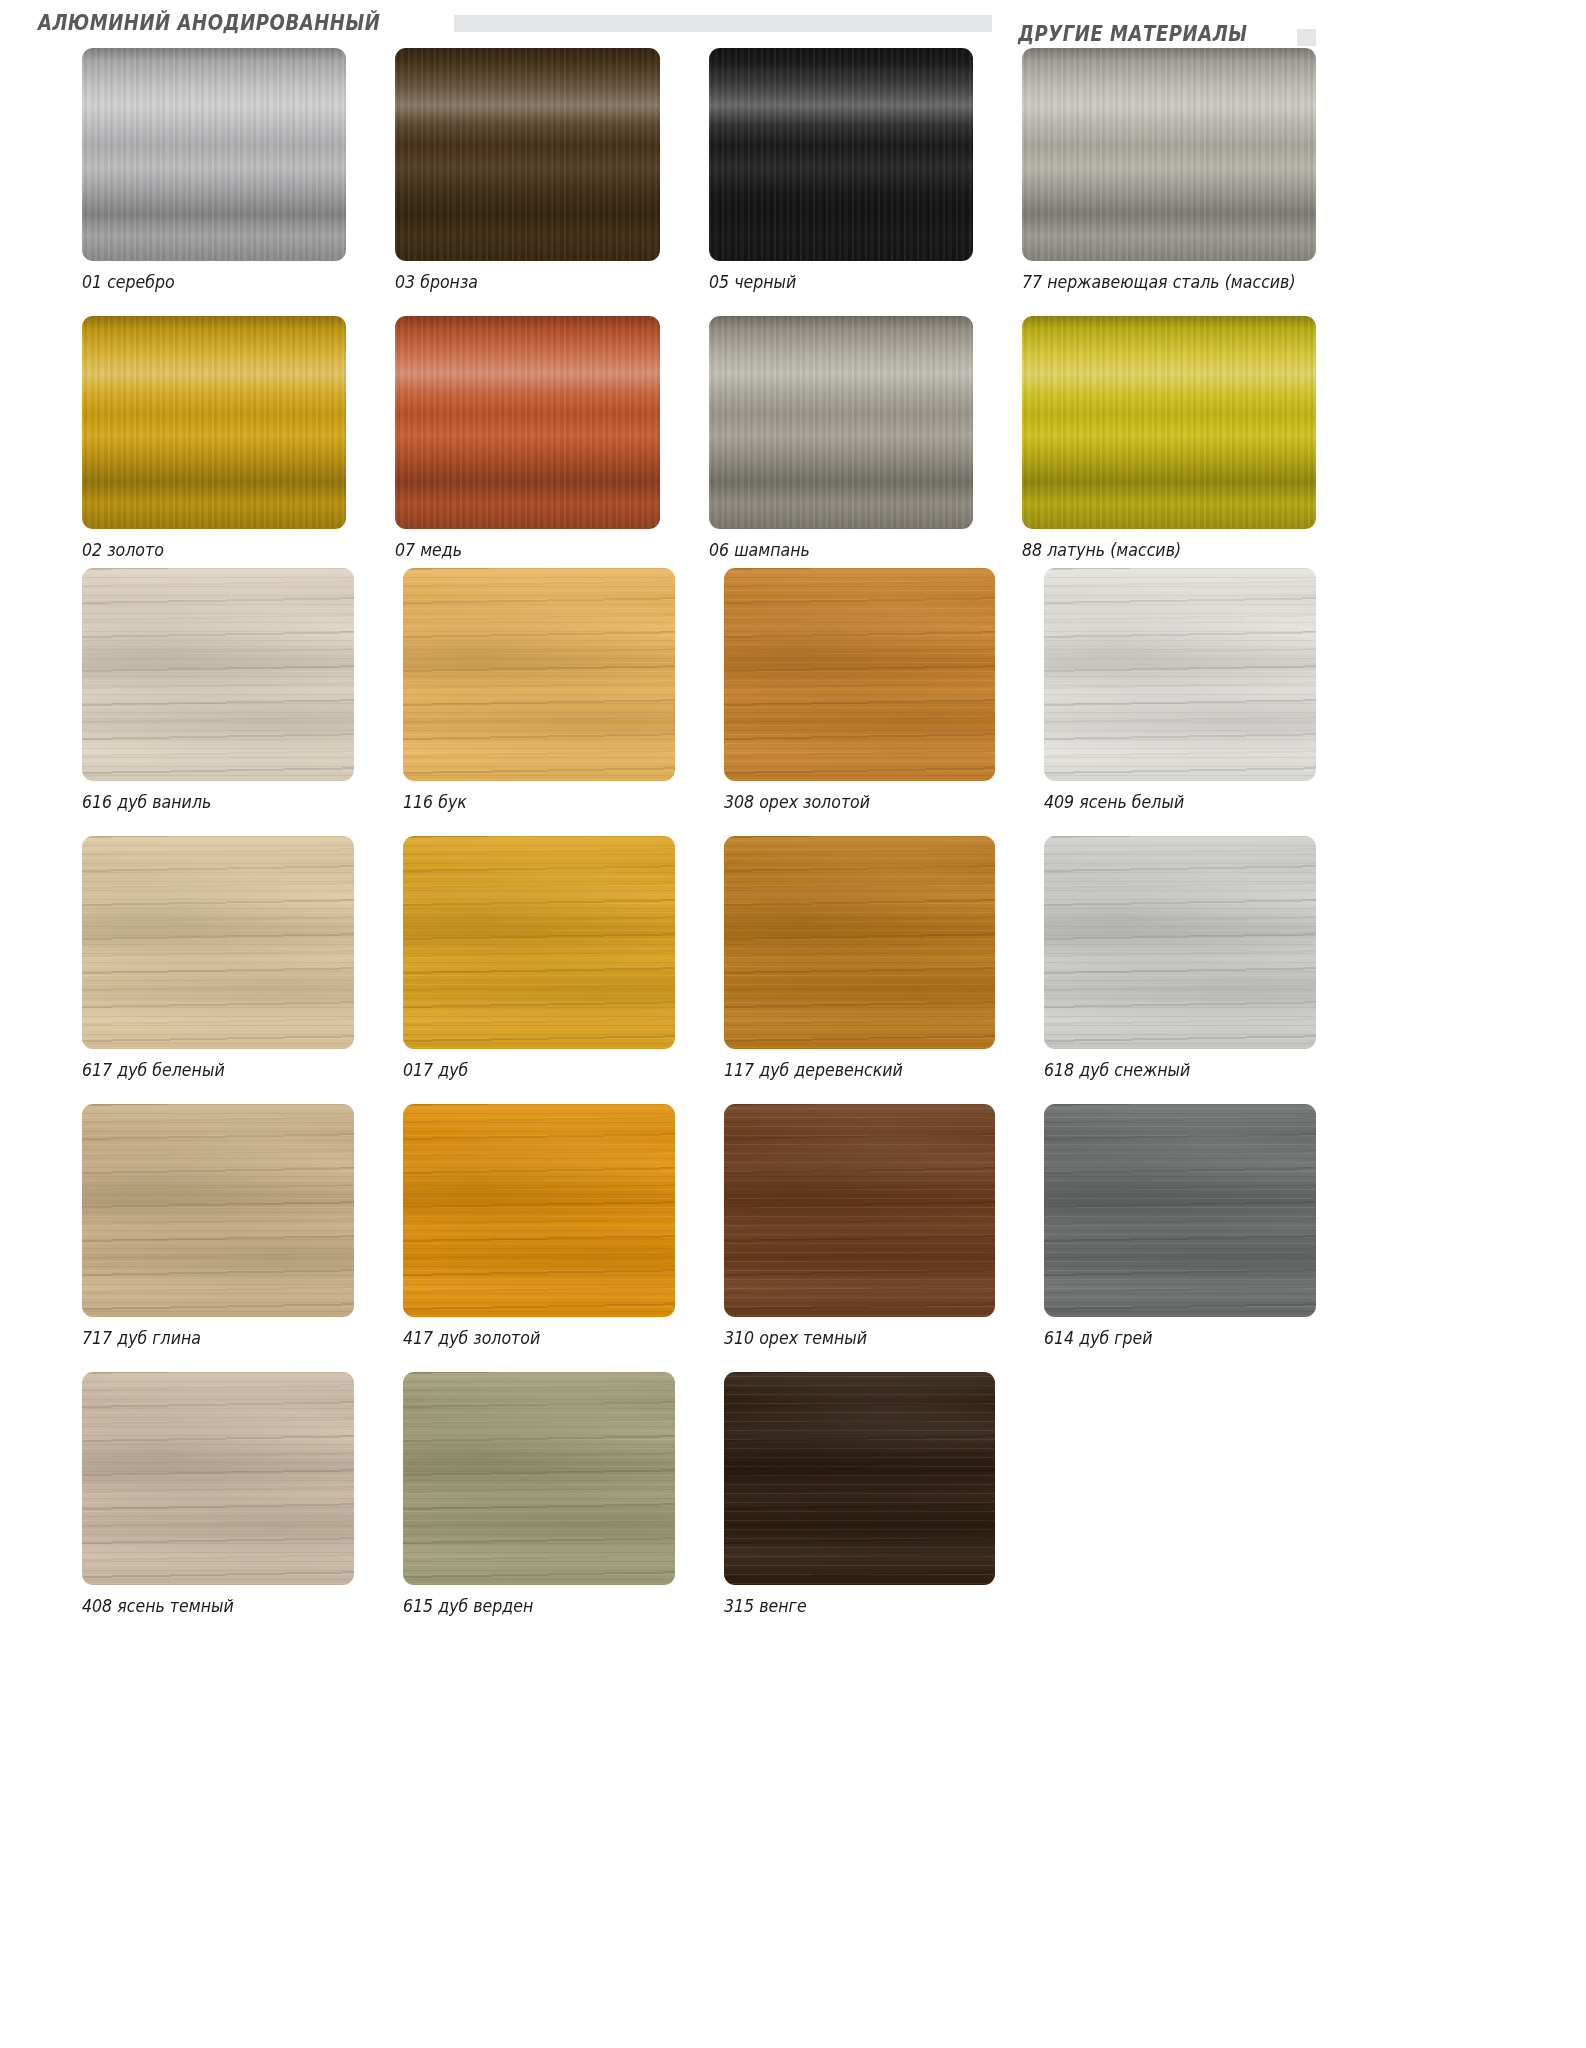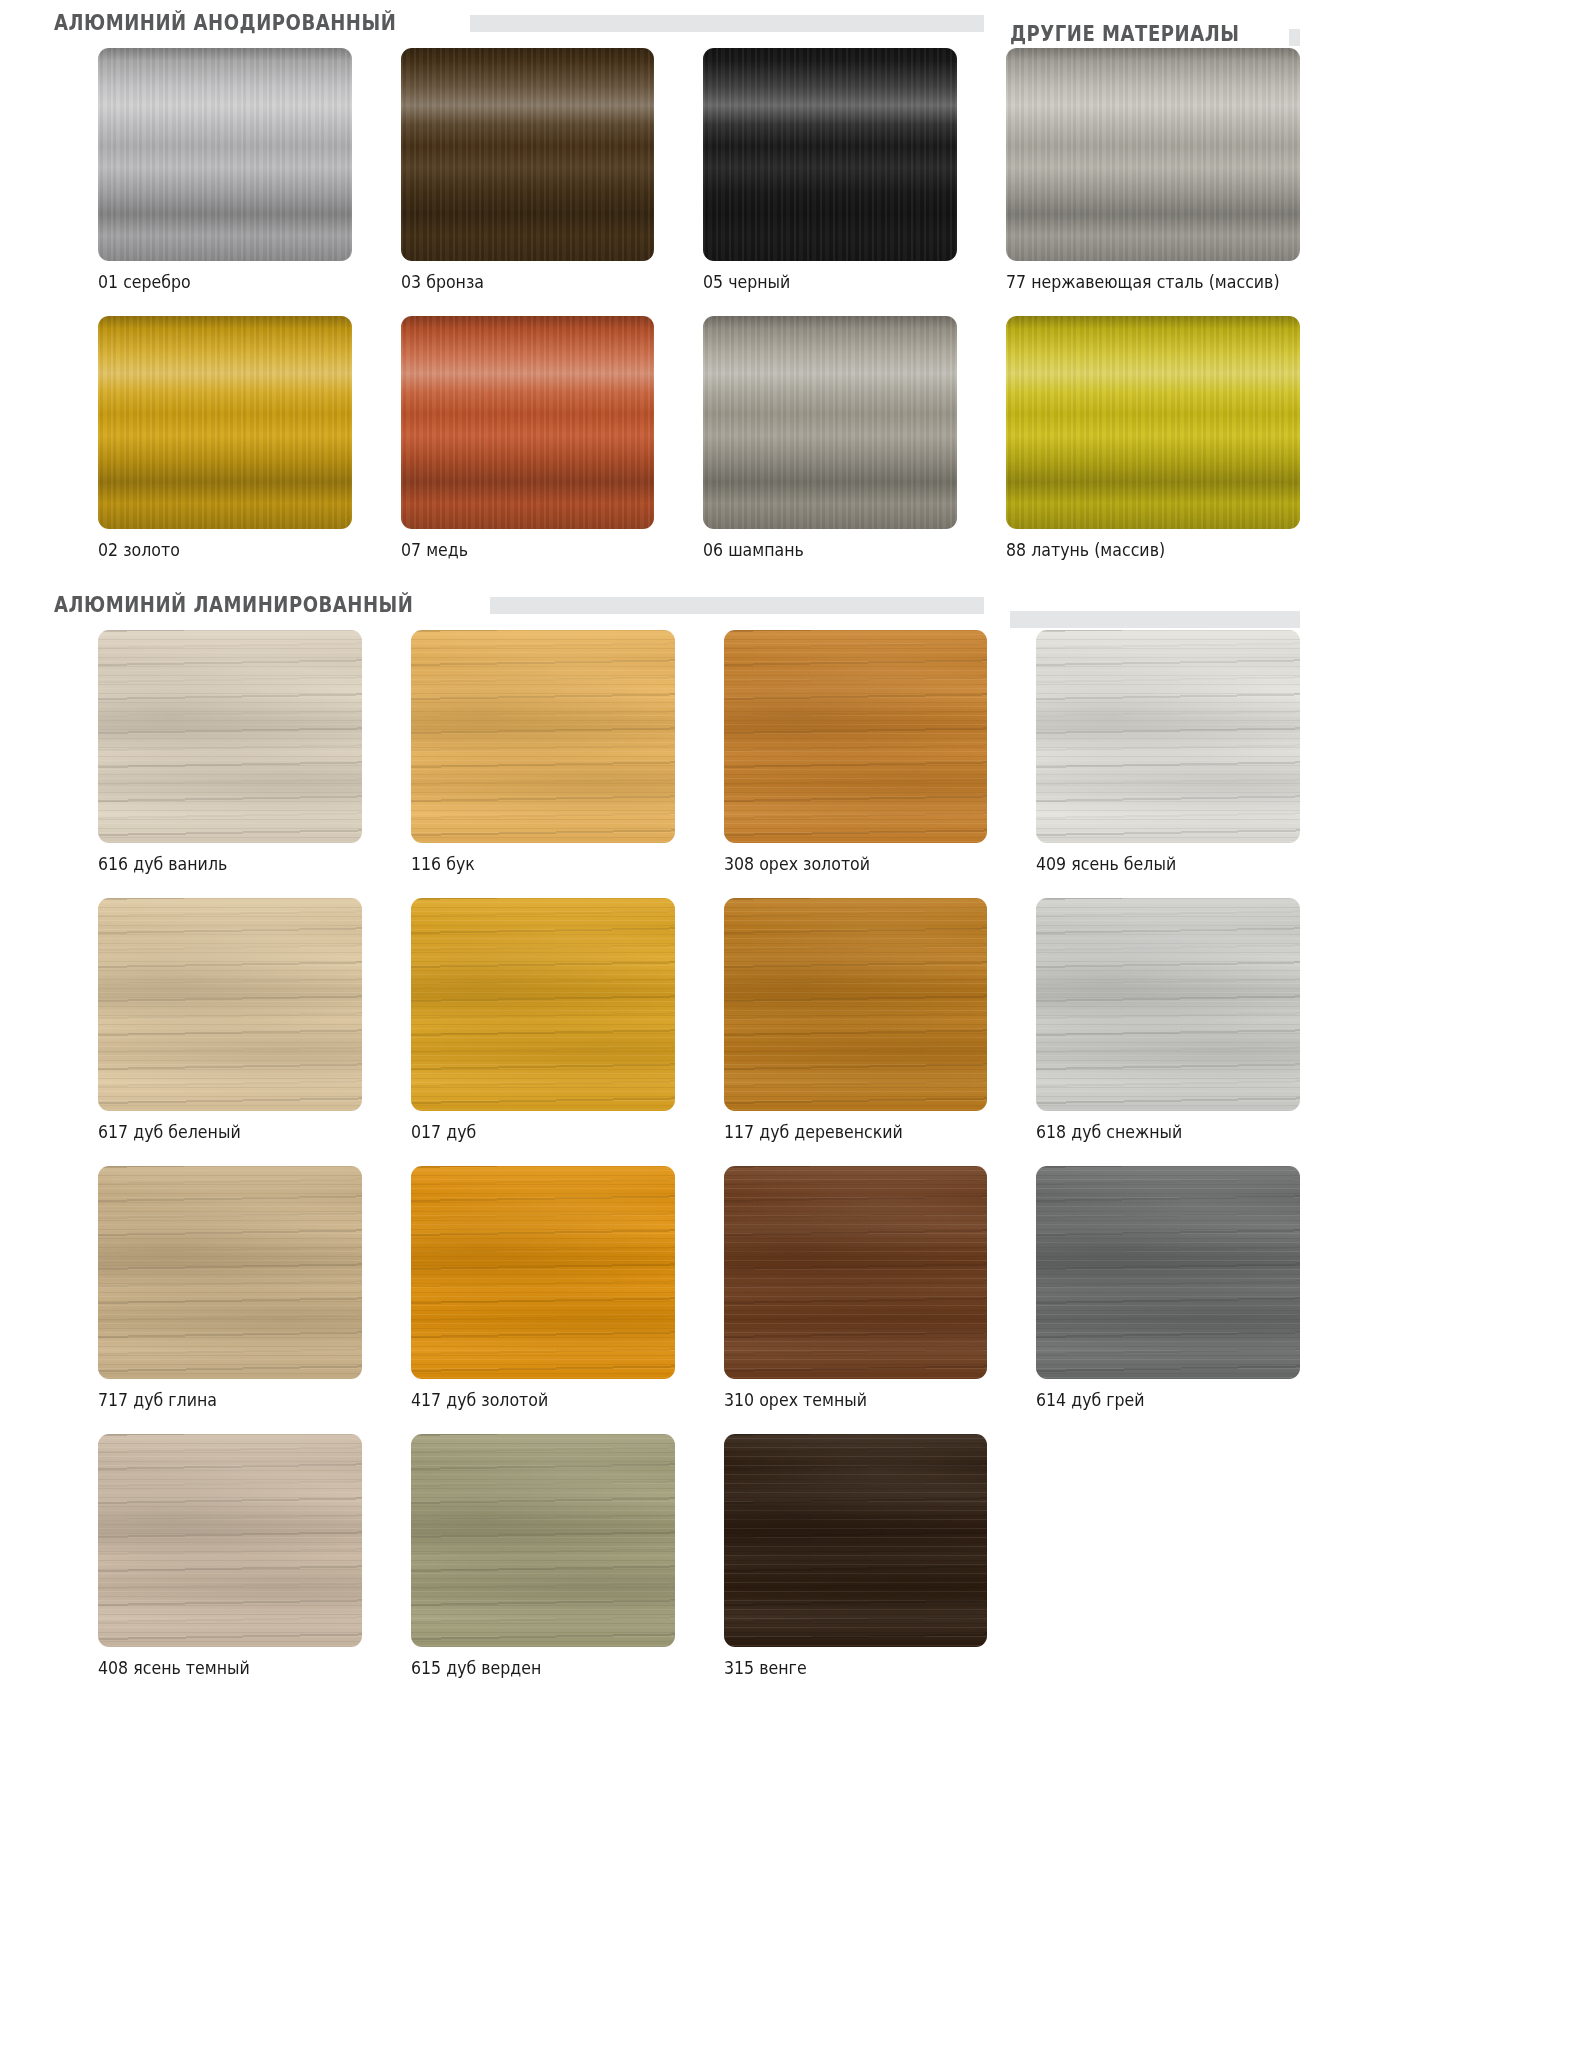--- a/index.html
+++ b/index.html
@@ -9,21 +9,22 @@
     height: 2048px;
     background: #ffffff;
     font-family: "Liberation Sans", sans-serif;
     overflow: hidden;
   }
 
   .page {
     position: relative;
     width: 1354px;
     height: 2048px;
-    padding: 0 54px;
+    padding: 0 38px;
+    font-style: italic;
   }
 
   
   .section-header {
     display: flex;
     align-items: center;
     gap: 18px;
     height: 46px;
   }
   .section-header .title {
@@ -155,29 +156,20 @@
         <div class="caption">06 шампань</div>
       </div>
       <div class="cell">
         <div class="swatch" style="background: repeating-linear-gradient(to right, rgba(255, 255, 255, 0.055) 0px, rgba(255, 255, 255, 0.055) 2px, rgba(0, 0, 0, 0.05) 2px, rgba(0, 0, 0, 0.05) 5px, rgba(255, 255, 255, 0.03) 5px, rgba(255, 255, 255, 0.03) 9px, rgba(0, 0, 0, 0.035) 9px, rgba(0, 0, 0, 0.035) 13px), linear-gradient(rgb(139, 129, 15) 0%, rgb(185, 171, 20) 6%, rgb(213, 200, 59) 18%, rgb(222, 212, 101) 27%, rgb(210, 197, 45) 36%, rgb(193, 179, 21) 46%, rgb(208, 194, 36) 56%, rgb(176, 163, 19) 68%, rgb(144, 133, 15) 78%, rgb(180, 167, 19) 88%, rgb(152, 141, 16) 100%);">
           <div class="grain"></div>
         </div>
         <div class="caption">88 латунь (массив)</div>
       </div>
     </div>
 
-  <div class="header-row sec2-header">
-    <div class="header-col-left section-header">
-      <span class="title">АЛЮМИНИЙ ЛАМИНИРОВАННЫЙ</span>
-      <span class="rule"></span>
-    </div>
-    <div class="header-col-right section-header">
-      <span class="rule"></span>
-    </div>
-  </div>
 
   <div class="grid sec2-grid" id="grid-laminated">
       <div class="cell">
         <div class="swatch" style="background: radial-gradient(120% 46% at 28% 40%, rgba(164, 156, 142, 0.34) 0%, rgba(0, 0, 0, 0) 62%), radial-gradient(140% 40% at 72% 72%, rgba(173, 165, 150, 0.3) 0%, rgba(0, 0, 0, 0) 60%), radial-gradient(110% 34% at 58% 18%, rgba(231, 223, 210, 0.26) 0%, rgba(0, 0, 0, 0) 64%), repeating-linear-gradient(179deg, rgba(147, 139, 127, 0.34) 0px, rgba(147, 139, 127, 0.34) 2px, rgba(0, 0, 0, 0) 2px, rgba(0, 0, 0, 0) 17px, rgba(182, 173, 157, 0.22) 17px, rgba(182, 173, 157, 0.22) 19px, rgba(0, 0, 0, 0) 19px, rgba(0, 0, 0, 0) 34px), repeating-linear-gradient(rgba(173, 165, 150, 0.3) 0px, rgba(173, 165, 150, 0.3) 1px, rgba(0, 0, 0, 0) 1px, rgba(0, 0, 0, 0) 4px, rgba(234, 226, 214, 0.26) 4px, rgba(234, 226, 214, 0.26) 5px, rgba(0, 0, 0, 0) 5px, rgba(0, 0, 0, 0) 9px), linear-gradient(rgb(225, 215, 198) 0%, rgb(211, 200, 182) 14%, rgb(224, 214, 196) 30%, rgb(202, 192, 175) 45%, rgb(224, 213, 195) 58%, rgb(206, 196, 179) 72%, rgb(225, 215, 197) 86%, rgb(209, 198, 180) 100%);">
           <div class="grain"></div>
         </div>
         <div class="caption">616 дуб ваниль</div>
       </div>
       <div class="cell">
         <div class="swatch" style="background: radial-gradient(120% 46% at 28% 40%, rgba(172, 133, 68, 0.34) 0%, rgba(0, 0, 0, 0) 62%), radial-gradient(140% 40% at 72% 72%, rgba(182, 140, 72, 0.3) 0%, rgba(0, 0, 0, 0) 60%), radial-gradient(110% 34% at 58% 18%, rgba(239, 201, 138, 0.26) 0%, rgba(0, 0, 0, 0) 64%), repeating-linear-gradient(179deg, rgba(154, 119, 61, 0.34) 0px, rgba(154, 119, 61, 0.34) 2px, rgba(0, 0, 0, 0) 2px, rgba(0, 0, 0, 0) 17px, rgba(191, 148, 75, 0.22) 17px, rgba(191, 148, 75, 0.22) 19px, rgba(0, 0, 0, 0) 19px, rgba(0, 0, 0, 0) 34px), repeating-linear-gradient(rgba(182, 140, 72, 0.3) 0px, rgba(182, 140, 72, 0.3) 1px, rgba(0, 0, 0, 0) 1px, rgba(0, 0, 0, 0) 4px, rgba(241, 206, 149, 0.26) 4px, rgba(241, 206, 149, 0.26) 5px, rgba(0, 0, 0, 0) 5px, rgba(0, 0, 0, 0) 9px), linear-gradient(rgb(235, 188, 108) 0%, rgb(221, 171, 87) 14%, rgb(235, 185, 103) 30%, rgb(212, 164, 84) 45%, rgb(234, 184, 100) 58%, rgb(217, 167, 86) 72%, rgb(235, 186, 105) 86%, rgb(219, 169, 86) 100%);">

